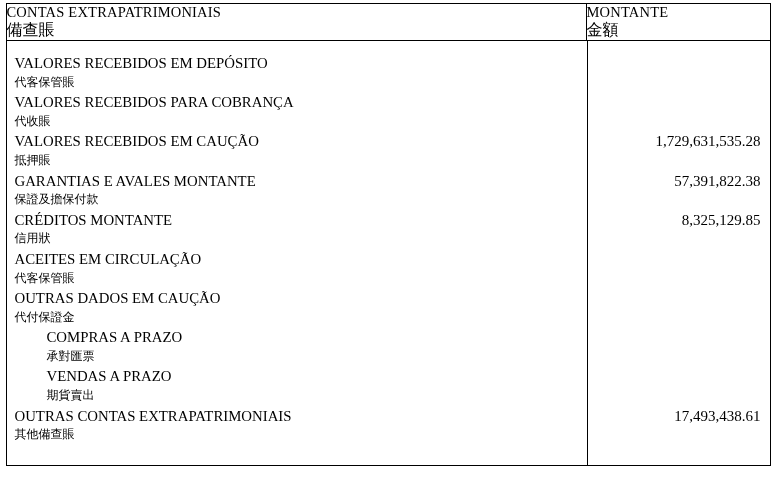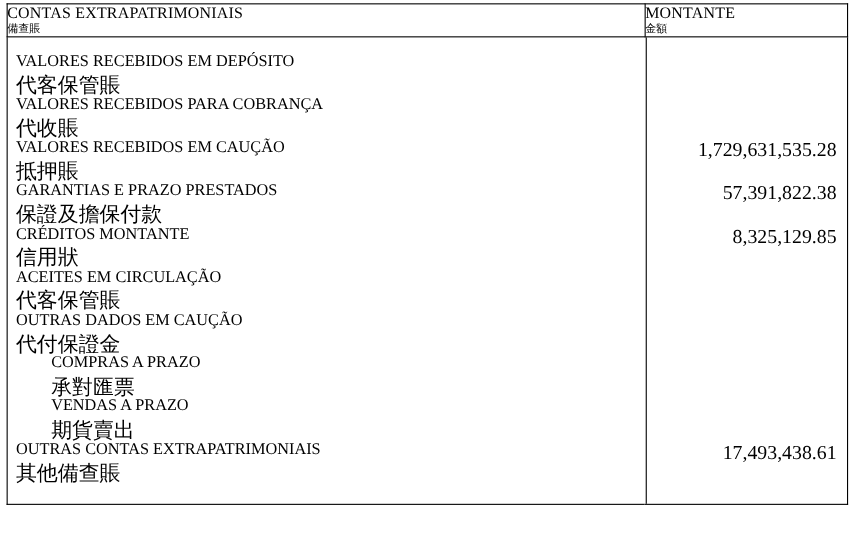--- a/index.html
+++ b/index.html
@@ -40,21 +40,21 @@
     font-weight: normal;
     padding: 4px 0 5px 0;
     line-height: 1.18;
   }
   .hd-line1 {
     font-size: 14.5px;
     letter-spacing: 0.2px;
     display: block;
   }
   .hd-line2 {
-    font-size: 10px;
+    font-size: 16px;
     display: block;
     font-family: "DejaVu Sans", sans-serif;
   }
 
   .body-cell {
     padding: 0;
     height: 424px;
   }
   .rows {
     padding-top: 15px;
@@ -67,31 +67,31 @@
   .label {
     flex: 0 0 580px;
     box-sizing: border-box;
     padding-left: 8px;
     font-size: 14.8px;
     white-space: nowrap;
     line-height: 1.05;
   }
   .label.cjk {
     font-family: Liberation Serif, serif;
-    font-size: 19px;
+    font-size: 12px;
   }
   .label.indent {
     padding-left: 40px;
   }
   .amount {
     flex: 1 1 auto;
     box-sizing: border-box;
     text-align: right;
     padding-right: 9px;
-    font-size: 18px;
+    font-size: 15px;
     white-space: nowrap;
     line-height: 1.05;
   }
   .body-wrap {
     position: relative;
     height: 100%;
   }
   .vline {
     position: absolute;
     top: 0;
@@ -146,21 +146,21 @@
                 </div>
                 <div class="row">
                   <div class="label">VALORES RECEBIDOS EM CAUÇÃO</div>
                   <div class="amount">1,729,631,535.28</div>
                 </div>
                 <div class="row">
                   <div class="label cjk">抵押賬</div>
                   <div class="amount"></div>
                 </div>
                 <div class="row">
-                  <div class="label">GARANTIAS E PRAZO PRESTADOS</div>
+                  <div class="label">GARANTIAS E AVALES MONTANTE</div>
                   <div class="amount">57,391,822.38</div>
                 </div>
                 <div class="row">
                   <div class="label cjk">保證及擔保付款</div>
                   <div class="amount"></div>
                 </div>
                 <div class="row">
                   <div class="label">CRÉDITOS MONTANTE</div>
                   <div class="amount">8,325,129.85</div>
                 </div>

